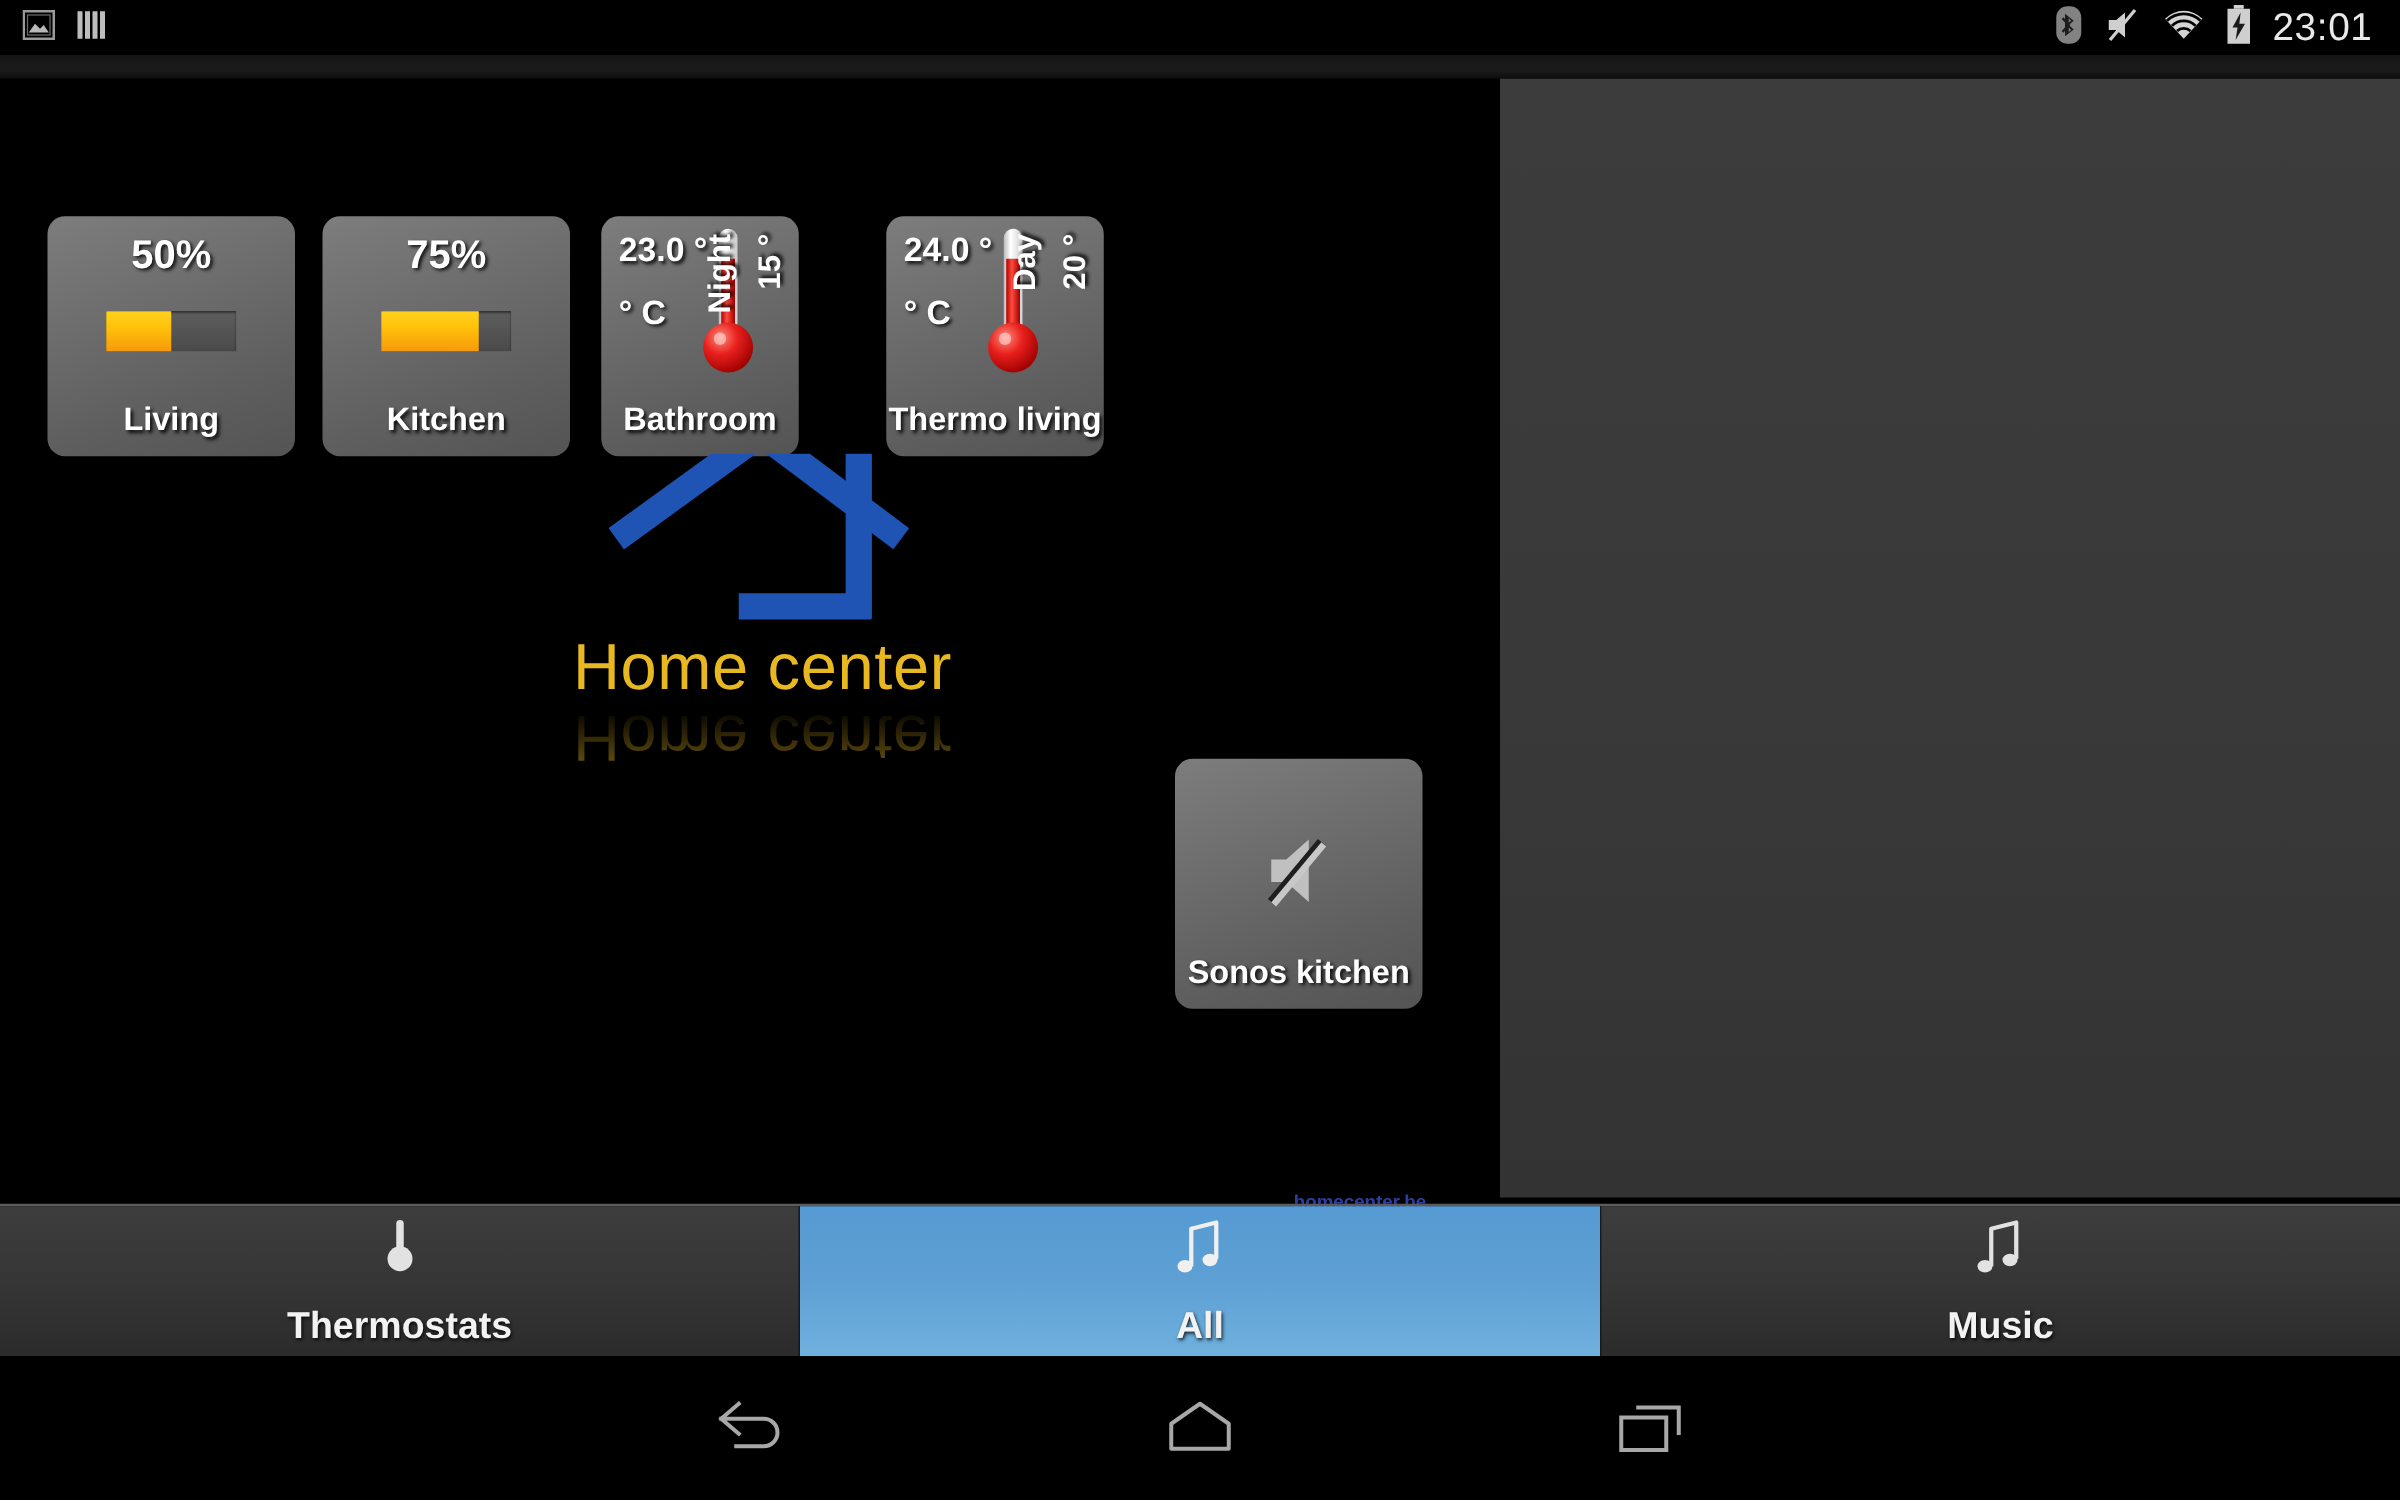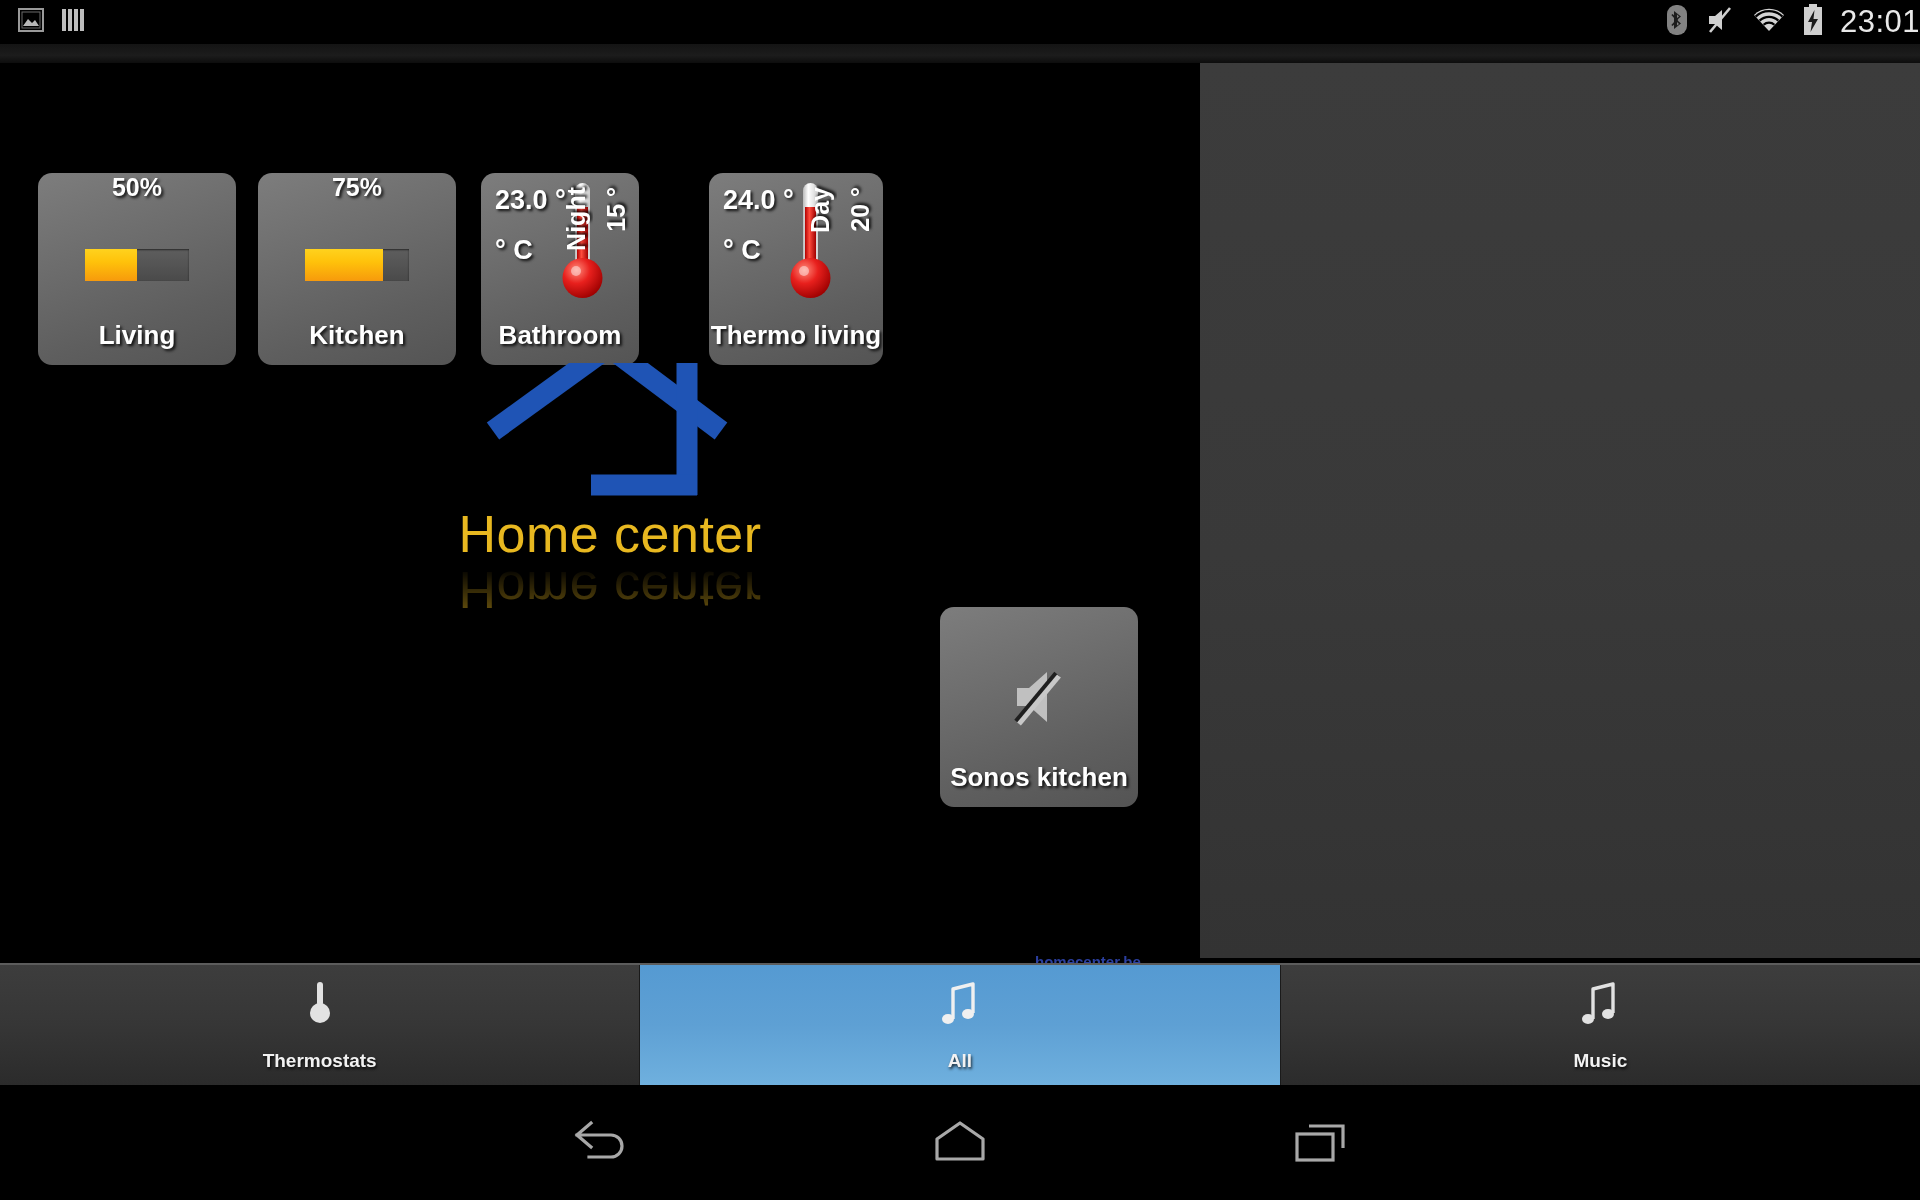--- a/index.html
+++ b/index.html
@@ -13,20 +13,21 @@
 
   
   .statusbar {
     position:absolute; left:0; top:0; width:1920px; height:44px;
     background:#000;
     display:flex; align-items:center;
   }
   .sb-left { display:flex; align-items:center; gap:16px; padding-left:18px; }
   .sb-right {
     margin-left:auto; display:flex; align-items:center; gap:16px;
+    padding-right:22px;
   }
   .sb-clock {
     color:#e8e8e8; font-size:31px; font-weight:400; letter-spacing:0.5px;
     line-height:1; padding-bottom:2px;
   }
   .ico { display:block; }
 
   
   .app-area {
     position:absolute; left:0; top:63px; width:1200px; height:895px;
@@ -50,22 +51,22 @@
     overflow:hidden;
   }
   .tile-label {
     position:absolute; left:0; right:0; bottom:14px;
     text-align:center; color:#fff; font-size:26px; font-weight:bold;
     text-shadow:2px 2px 3px rgba(0,0,0,.85);
   }
 
   
   .dim-pct {
-    position:absolute; left:0; right:0; top:0; text-align:center;
-    color:#fff; font-size:25px; font-weight:bold;
+    position:absolute; left:0; right:0; top:12px; text-align:center;
+    color:#fff; font-size:32px; font-weight:bold;
     text-shadow:2px 2px 3px rgba(0,0,0,.85);
   }
   .dim-bar {
     position:absolute; left:50%; transform:translateX(-50%); top:76px;
     width:104px; height:32px;
     background:linear-gradient(180deg,#5e5e5e,#4a4a4a);
     box-shadow:inset 0 1px 2px rgba(0,0,0,.6);
   }
   .dim-fill {
     position:absolute; left:0; top:0; height:100%;
@@ -131,21 +132,21 @@
     background:linear-gradient(180deg,#3d3d3d 0%,#363636 50%,#2b2b2b 100%);
     display:flex; flex-direction:column; align-items:center; justify-content:center;
     border-right:1px solid #1a1a1a;
   }
   .tab:last-child { border-right:none; }
   .tab.active {
     background:linear-gradient(180deg,#559ad2 0%,#5ea0d4 50%,#6fb0de 100%);
   }
   .tab-ico { height:48px; display:flex; align-items:center; justify-content:center; }
   .tab-label {
-    margin-top:23px; color:#f2f2f2; font-size:19px; font-weight:bold;
+    margin-top:23px; color:#f2f2f2; font-size:30px; font-weight:bold;
     text-shadow:1px 2px 3px rgba(0,0,0,.8);
     text-align:right;
   }
 
   
   .navbar {
     position:absolute; left:0; top:1085px; width:1920px; height:115px;
     background:#000; display:flex; align-items:center; justify-content:space-around;
     padding:0 420px;
   }

